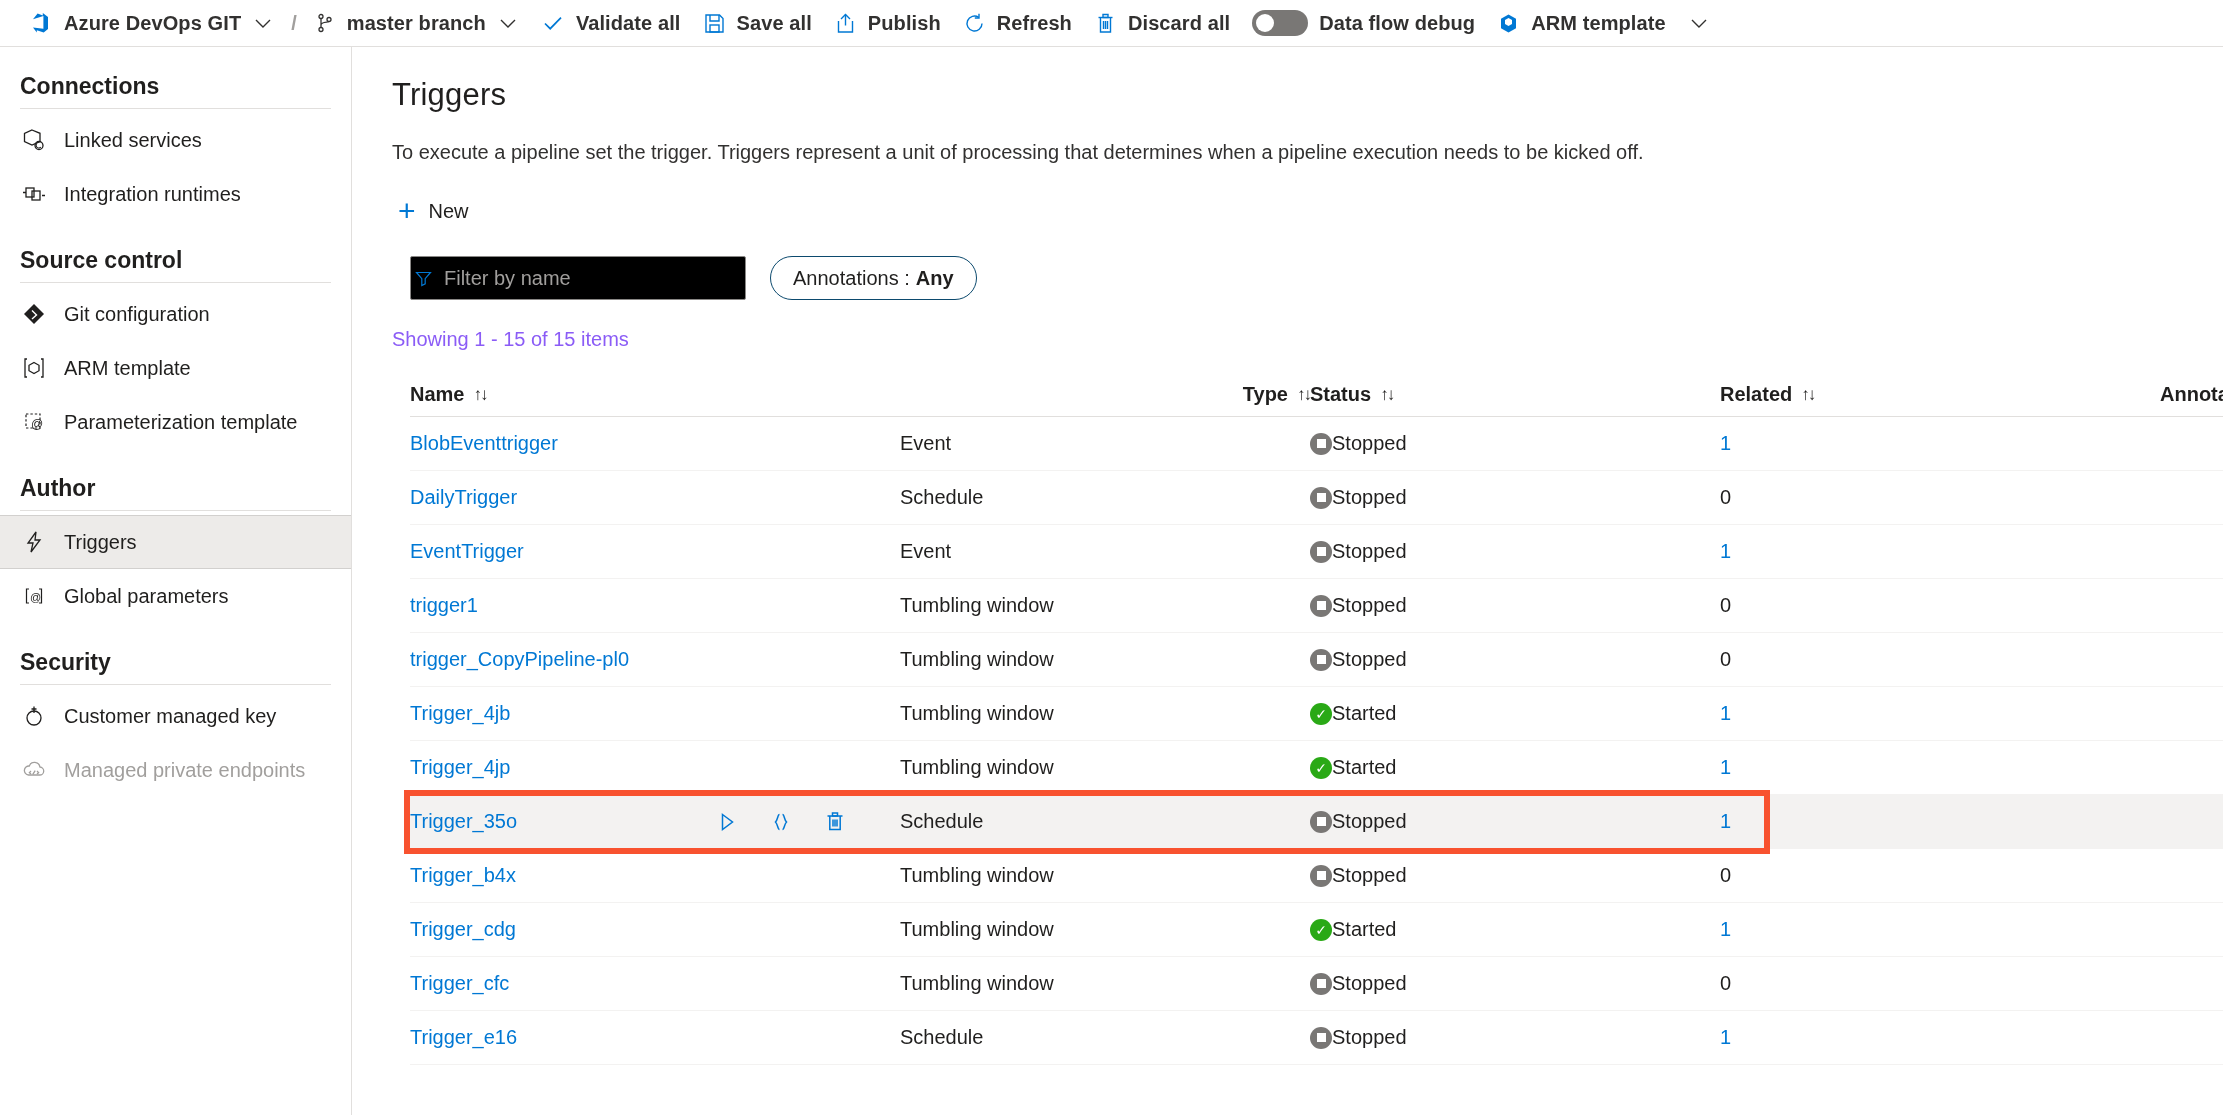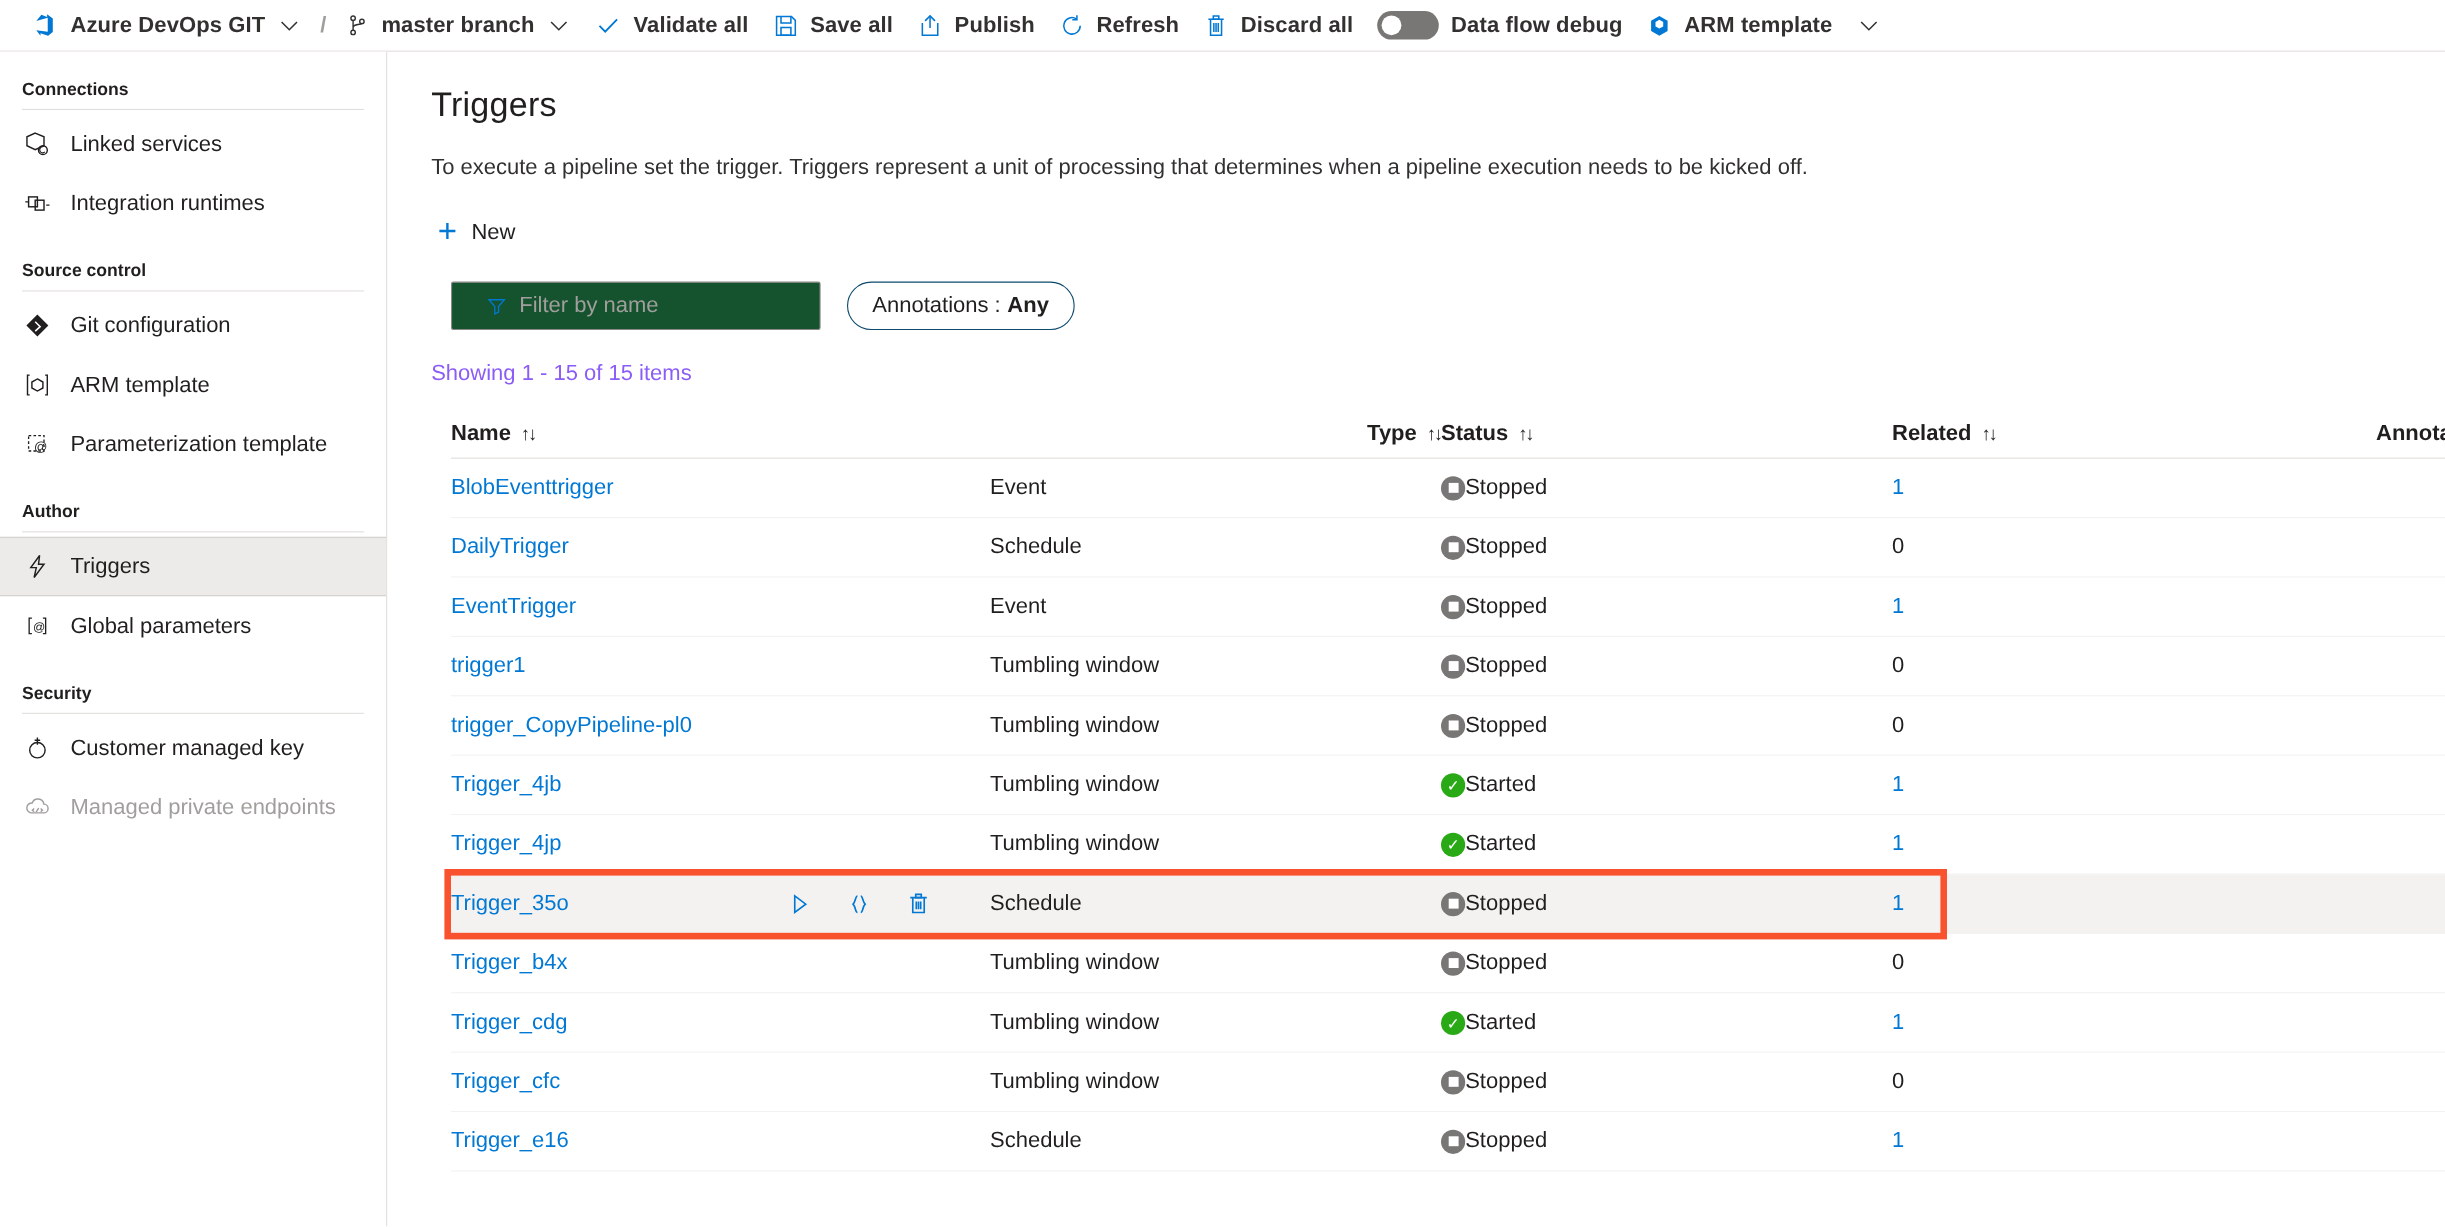--- a/index.html
+++ b/index.html
@@ -50,21 +50,21 @@
   .body-wrap { display: flex; height: calc(1115px - 47px); }
 
   
   .sidebar {
     width: 352px; flex: none;
     border-right: 1px solid #e1dfdd;
     background: #ffffff;
     padding-top: 14px;
   }
   .side-group-title {
-    font-size: 16px; font-weight: bold; color: #201f1e;
+    font-size: 23px; font-weight: bold; color: #201f1e;
     padding: 12px 0 8px 20px;
   }
   .side-rule { height: 1px; background: #e1dfdd; margin: 0 20px 4px 20px; }
   .side-item {
     display: flex; align-items: center; gap: 16px;
     height: 54px; padding-left: 20px; cursor: pointer;
     font-size: 20px; color: #201f1e;
   }
   .side-item.selected { background: #edebe9; border-top: 1px solid #d2d0ce; border-bottom: 1px solid #d2d0ce; }
   .side-item.disabled { color: #a19f9d; cursor: default; }
@@ -79,22 +79,22 @@
     display: inline-flex; align-items: center; gap: 13px;
     margin-top: 26px; margin-left: 2px; padding: 6px 10px 6px 4px;
     cursor: pointer; font-size: 20px; color: #201f1e;
   }
   .plus { color: #0078d4; font-size: 30px; line-height: 1; font-weight: 300; }
 
   .filter-row { display: flex; align-items: center; gap: 24px; margin-top: 24px; margin-left: 18px; }
   .filter-box {
     width: 336px; height: 44px;
     border: 1px solid #8a8886; border-radius: 2px;
-    display: flex; align-items: center; gap: 11px; padding: 0 31px;
-    background: #14532d;
+    display: flex; align-items: center; gap: 11px; padding: 0 3px;
+    background: #000000;
   }
   .filter-placeholder { font-size: 20px; color: #a19f9d; }
   .ann-pill {
     height: 44px; border: 1px solid #0c4a6e; border-radius: 22px;
     display: flex; align-items: center; padding: 0 22px;
     font-size: 20px; color: #201f1e; cursor: pointer; background:#fff;
   }
   .ann-pill b { font-weight: bold; margin-left: 6px; }
   .showing { font-size: 20px; color: #8b5cf6; margin-top: 28px; margin-left: 0; }
 

